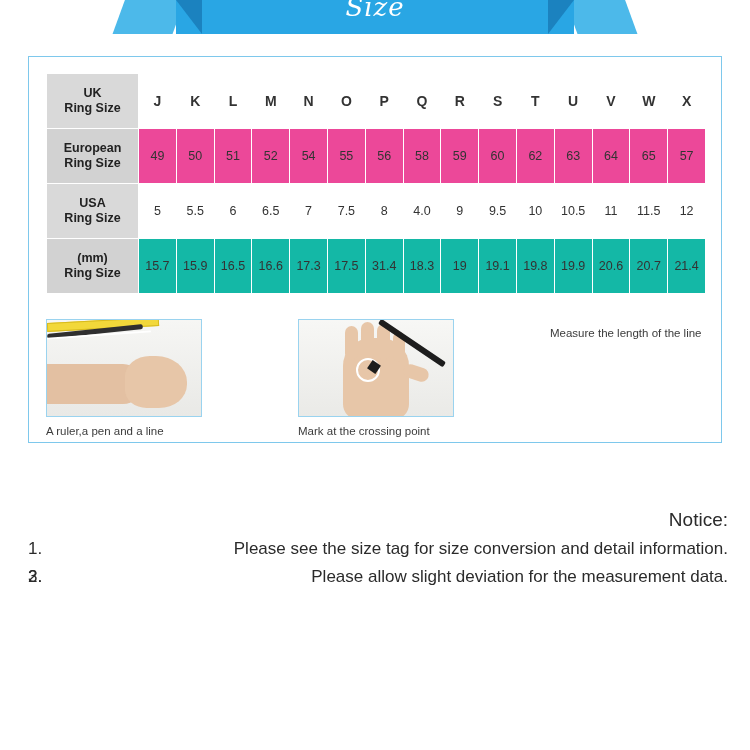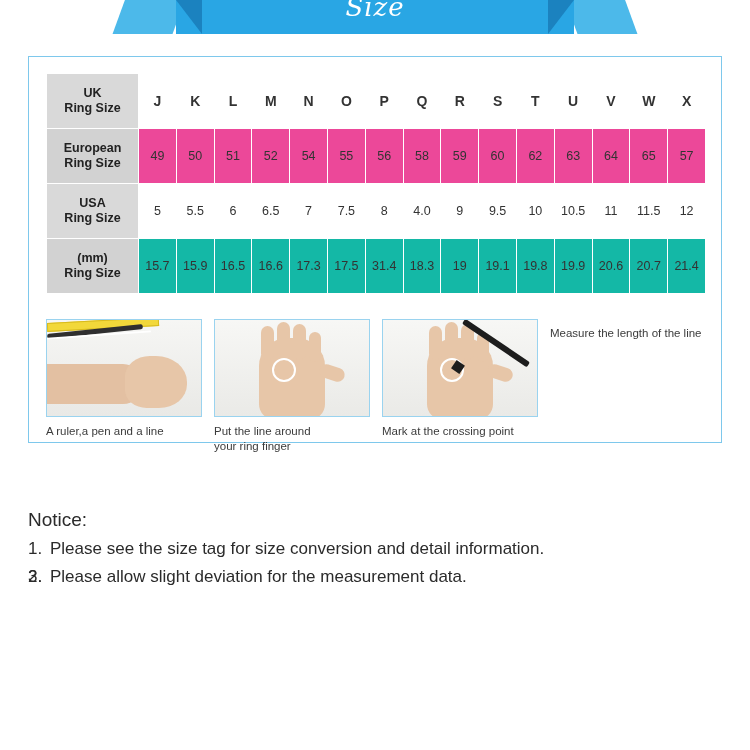--- a/index.html
+++ b/index.html
@@ -188,20 +188,21 @@
   .p4-tick-r { position: absolute; left: 112px; top: 22px; width: 1px; height: 30px; background: #e2271b; }
   .p4-label { position: absolute; left: 0; top: 8px; width: 156px; text-align: center; color: #e2271b; font-size: 11px; }
 
   
   .notice {
     position: absolute;
     top: 505px;
     left: 28px;
     width: 700px;
     color: #2b2b2b;
+    text-align: right;
   }
   .notice-title {
     font-size: 19px;
     line-height: 30px;
   }
   .notice-item {
     font-size: 17px;
     line-height: 28px;
     padding-left: 22px;
     position: relative;
@@ -324,34 +325,20 @@
           <div class="p1-bg"></div>
           <div class="hand p1-arm"></div>
           <div class="hand p1-hand"></div>
           <div class="p1-ruler"></div>
           <div class="p1-pen"></div>
           <div class="p1-line"></div>
         </div>
         <div class="caption">A ruler,a pen and a line</div>
       </div>
 
-      <div class="step">
-        <div class="photo">
-          <div class="p2-bg"></div>
-          <div class="hand p2-palm"></div>
-          <div class="hand p2-f1"></div>
-          <div class="hand p2-f2"></div>
-          <div class="hand p2-f3"></div>
-          <div class="hand p2-f4"></div>
-          <div class="hand p2-thumb"></div>
-          <div class="p2-string"></div>
-        </div>
-        <div class="caption" style="white-space: pre-line;">Put the line around
-your ring finger</div>
-      </div>
 
       <div class="step">
         <div class="photo">
           <div class="p3-bg"></div>
           <div class="hand p2-palm"></div>
           <div class="hand p2-f1"></div>
           <div class="hand p2-f2"></div>
           <div class="hand p2-f3"></div>
           <div class="hand p2-f4"></div>
           <div class="hand p2-thumb"></div>

